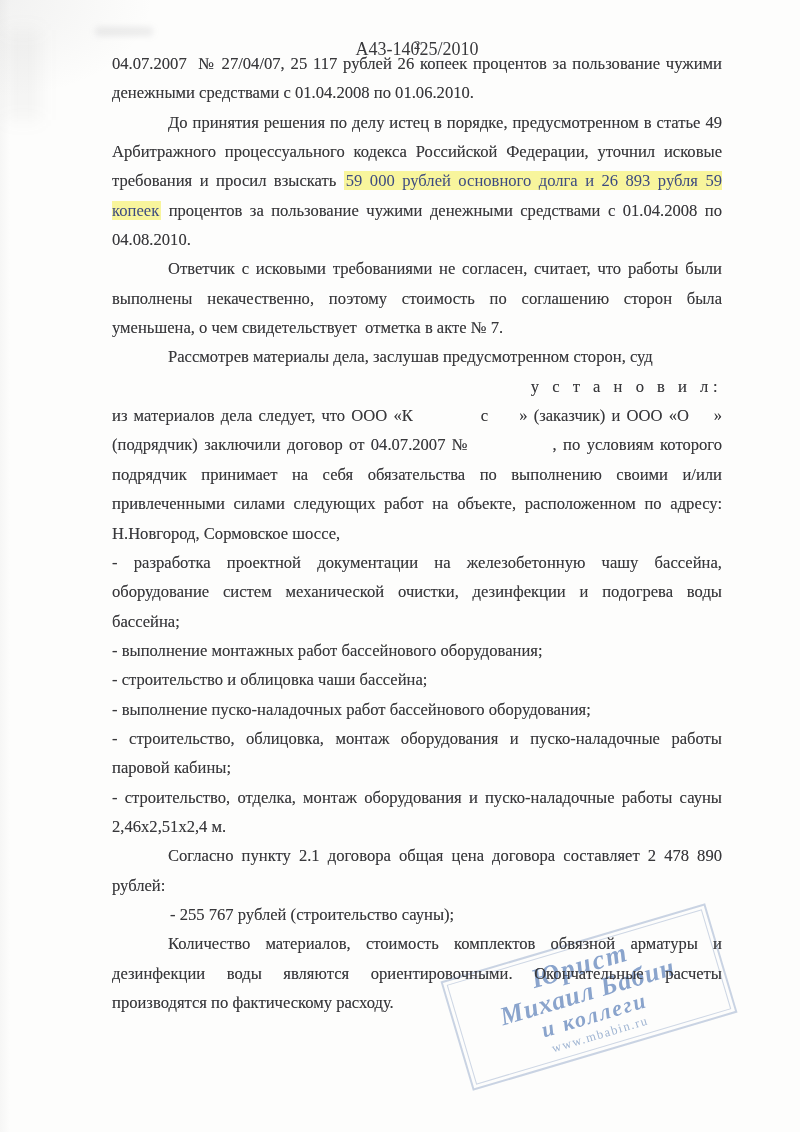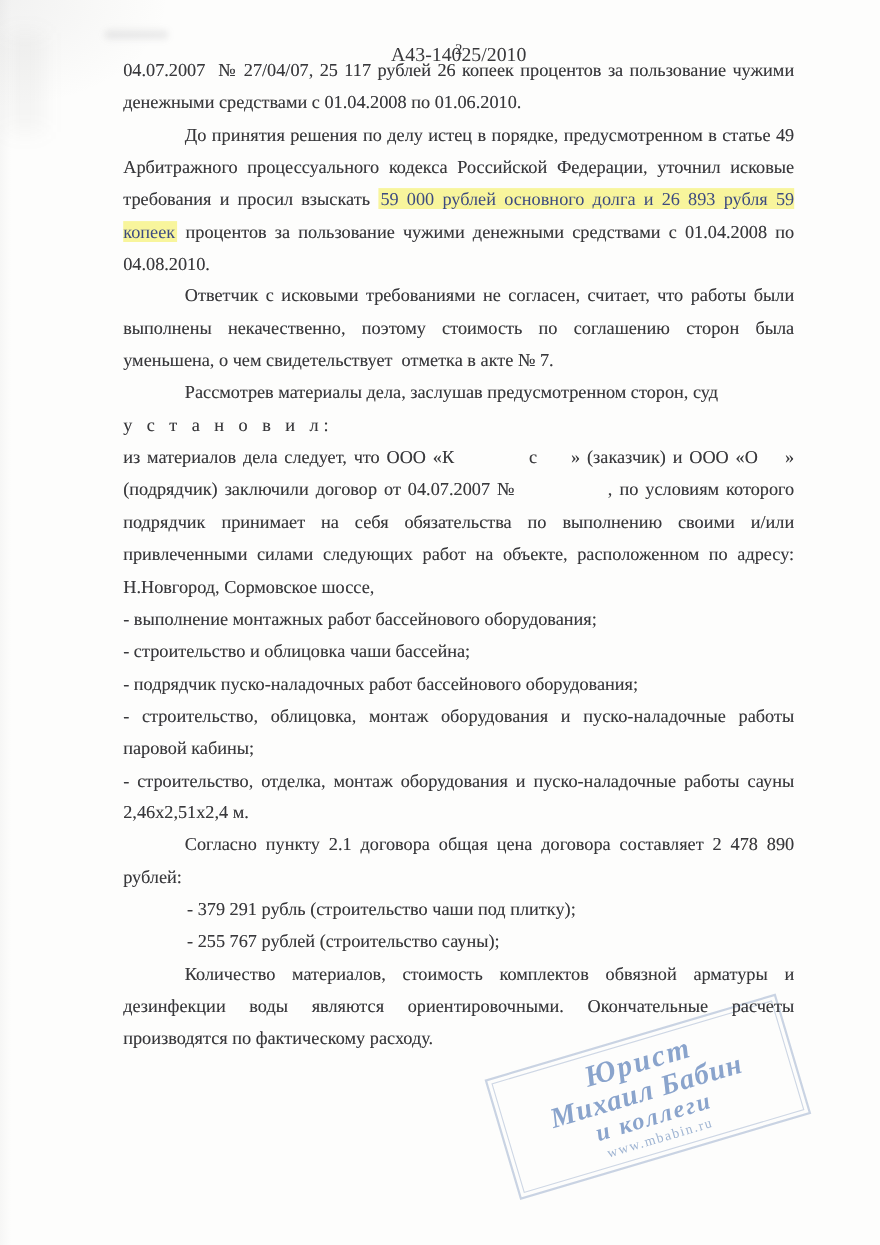--- a/index.html
+++ b/index.html
@@ -22,21 +22,21 @@
   .header-case{position:absolute;left:112px;top:40px;width:610px;
     text-align:center;font-size:18px;line-height:18px;z-index:3;}
   .content{
     position:absolute;left:112px;top:49px;width:610px;z-index:2;
     font-size:16.6px;line-height:29.35px;
     text-shadow:0 0 0.6px rgba(55,55,60,0.45);
   }
   .content p{margin:0;text-align:justify;}
   .content p.indent{text-indent:56px;}
   .content p.amount{text-indent:58px;}
-  .content p.centered{text-align:left;letter-spacing:4.5px;text-indent:0;}
+  .content p.centered{text-align:right;letter-spacing:4.5px;text-indent:0;}
   mark{background:#f8f59c;color:#3c4a80;padding:0 2px;text-shadow:none;}
   .stamp{
     position:absolute;left:451px;top:940px;width:276px;height:114px;
     transform:rotate(-16.5deg);z-index:1;
     border:2px solid rgba(158,176,206,0.55);
     display:flex;flex-direction:column;justify-content:center;align-items:center;
     box-sizing:border-box;
   }
   .stamp::before{
     content:"";position:absolute;inset:3px;
@@ -63,27 +63,27 @@
   <div class="header-pagenum">2</div>
   <div class="header-case">А43-14025/2010</div>
 
   <div class="content">
       <p class="plain"><span>04.07.2007&nbsp;&nbsp;№ 27/04/07, 25&nbsp;117 рублей 26 копеек процентов за пользование чужими денежными средствами с 01.04.2008 по 01.06.2010.</span></p>
       <p class="indent"><span>До принятия решения по делу истец в порядке, предусмотренном в статье 49 Арбитражного процессуального кодекса Российской Федерации, уточнил исковые требования и просил взыскать </span><mark>59&nbsp;000 рублей основного долга и 26&nbsp;893 рубля 59 копеек</mark><span> процентов за пользование чужими денежными средствами с 01.04.2008 по 04.08.2010.</span></p>
       <p class="indent"><span>Ответчик с исковыми требованиями не согласен, считает, что работы были выполнены некачественно, поэтому стоимость по соглашению сторон была уменьшена, о чем свидетельствует&nbsp; отметка в акте № 7.</span></p>
       <p class="indent"><span>Рассмотрев материалы дела, заслушав предусмотренном сторон, суд</span></p>
       <p class="centered"><span>у с т а н о в и л:</span></p>
       <p class="plain"><span>из материалов дела следует, что ООО «К&nbsp;&nbsp;&nbsp;&nbsp;&nbsp;&nbsp;&nbsp;&nbsp;&nbsp;&nbsp;&nbsp;с&nbsp;&nbsp;&nbsp;&nbsp;&nbsp;» (заказчик) и ООО «О&nbsp;&nbsp;&nbsp;&nbsp;» (подрядчик) заключили договор от 04.07.2007 №&nbsp;&nbsp;&nbsp;&nbsp;&nbsp;&nbsp;&nbsp;&nbsp;&nbsp;&nbsp;&nbsp;&nbsp;&nbsp;, по условиям которого подрядчик принимает на себя обязательства по выполнению своими и/или привлеченными силами следующих работ на объекте, расположенном по адресу: Н.Новгород, Сормовское шоссе,</span></p>
+      <p class="plain"><span>- разработка проектной документации на железобетонную чашу бассейна, оборудование систем механической очистки, дезинфекции и подогрева воды бассейна;</span></p>
       <p class="plain"><span>- выполнение монтажных работ бассейнового оборудования;</span></p>
       <p class="plain"><span>- строительство и облицовка чаши бассейна;</span></p>
-      <p class="plain"><span>- подрядчик пуско-наладочных работ бассейнового оборудования;</span></p>
+      <p class="plain"><span>- выполнение пуско-наладочных работ бассейнового оборудования;</span></p>
       <p class="plain"><span>- строительство, облицовка, монтаж оборудования и пуско-наладочные работы паровой кабины;</span></p>
       <p class="plain"><span>- строительство, отделка, монтаж оборудования и пуско-наладочные работы сауны 2,46х2,51х2,4 м.</span></p>
       <p class="indent"><span>Согласно пункту 2.1 договора общая цена договора составляет 2&nbsp;478&nbsp;890 рублей:</span></p>
-      <p class="amount"><span>- 379&nbsp;291 рубль (строительство чаши под плитку);</span></p>
       <p class="amount"><span>- 255&nbsp;767 рублей (строительство сауны);</span></p>
       <p class="indent"><span>Количество материалов, стоимость комплектов обвязной арматуры и дезинфекции воды являются ориентировочными. Окончательные расчеты производятся по фактическому расходу.</span></p>
     </div>
 
   <div class="stamp">
       <div class="stamp-line">Юрист</div>
       <div class="stamp-line">Михаил Бабин</div>
       <div class="stamp-line">и коллеги</div>
       <div class="stamp-line">www.mbabin.ru</div>
     </div>

